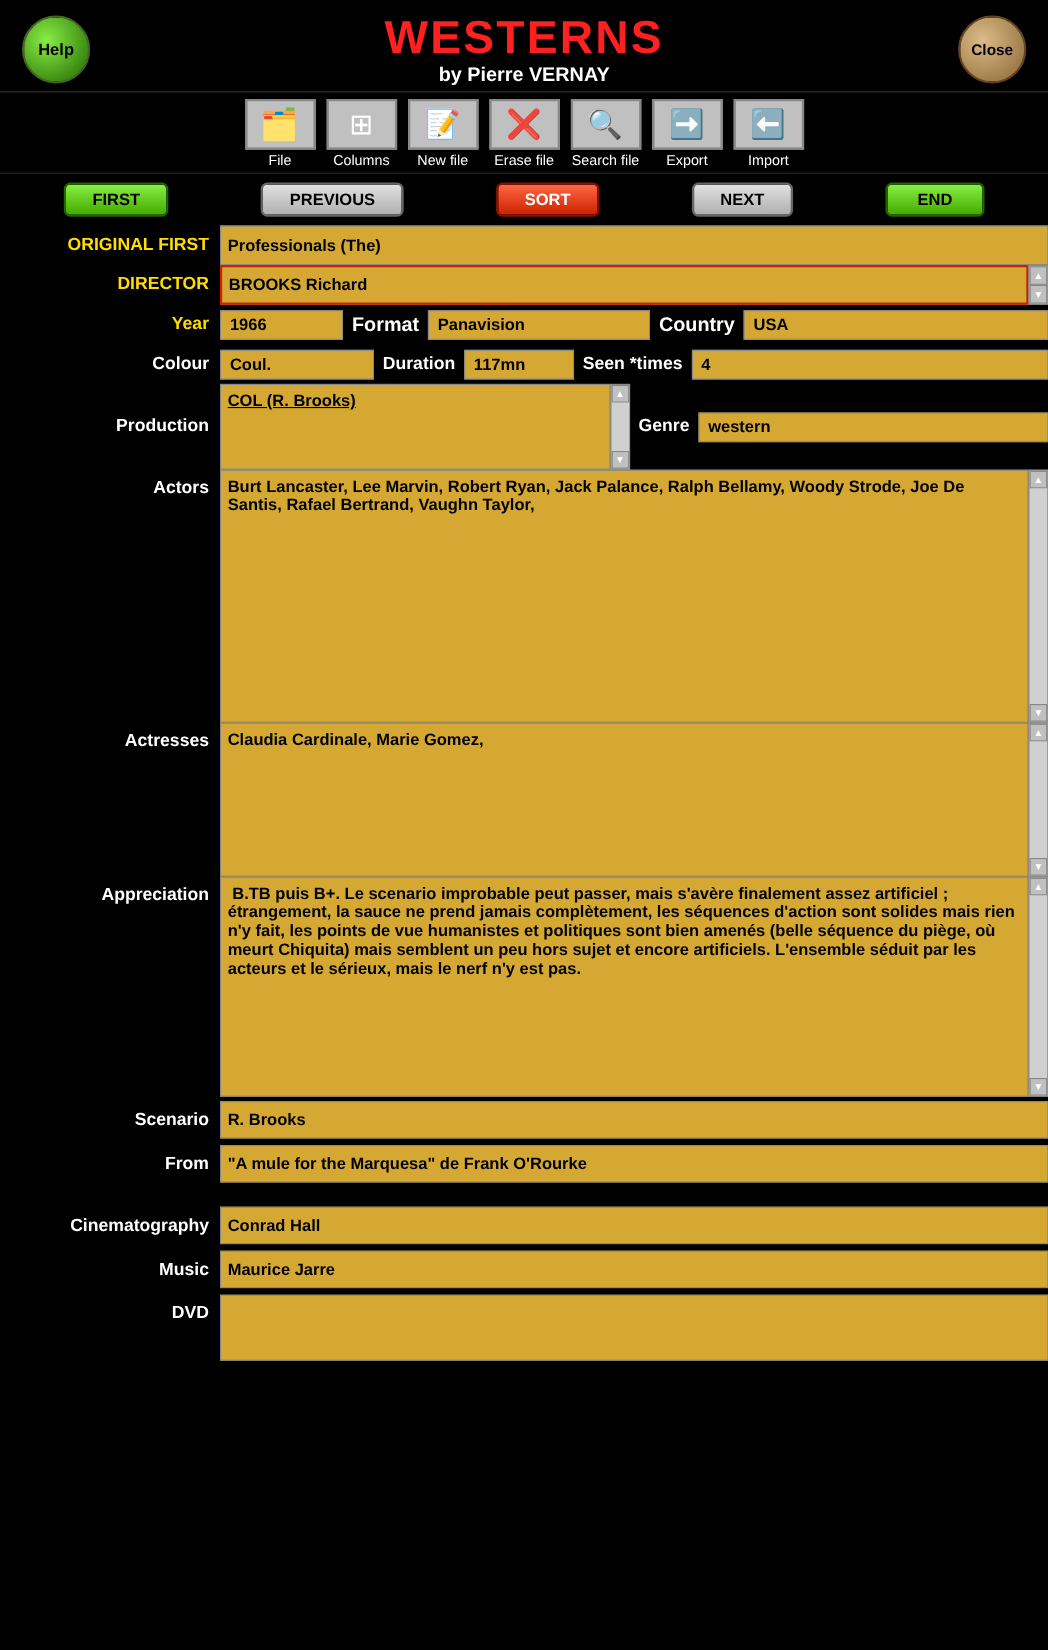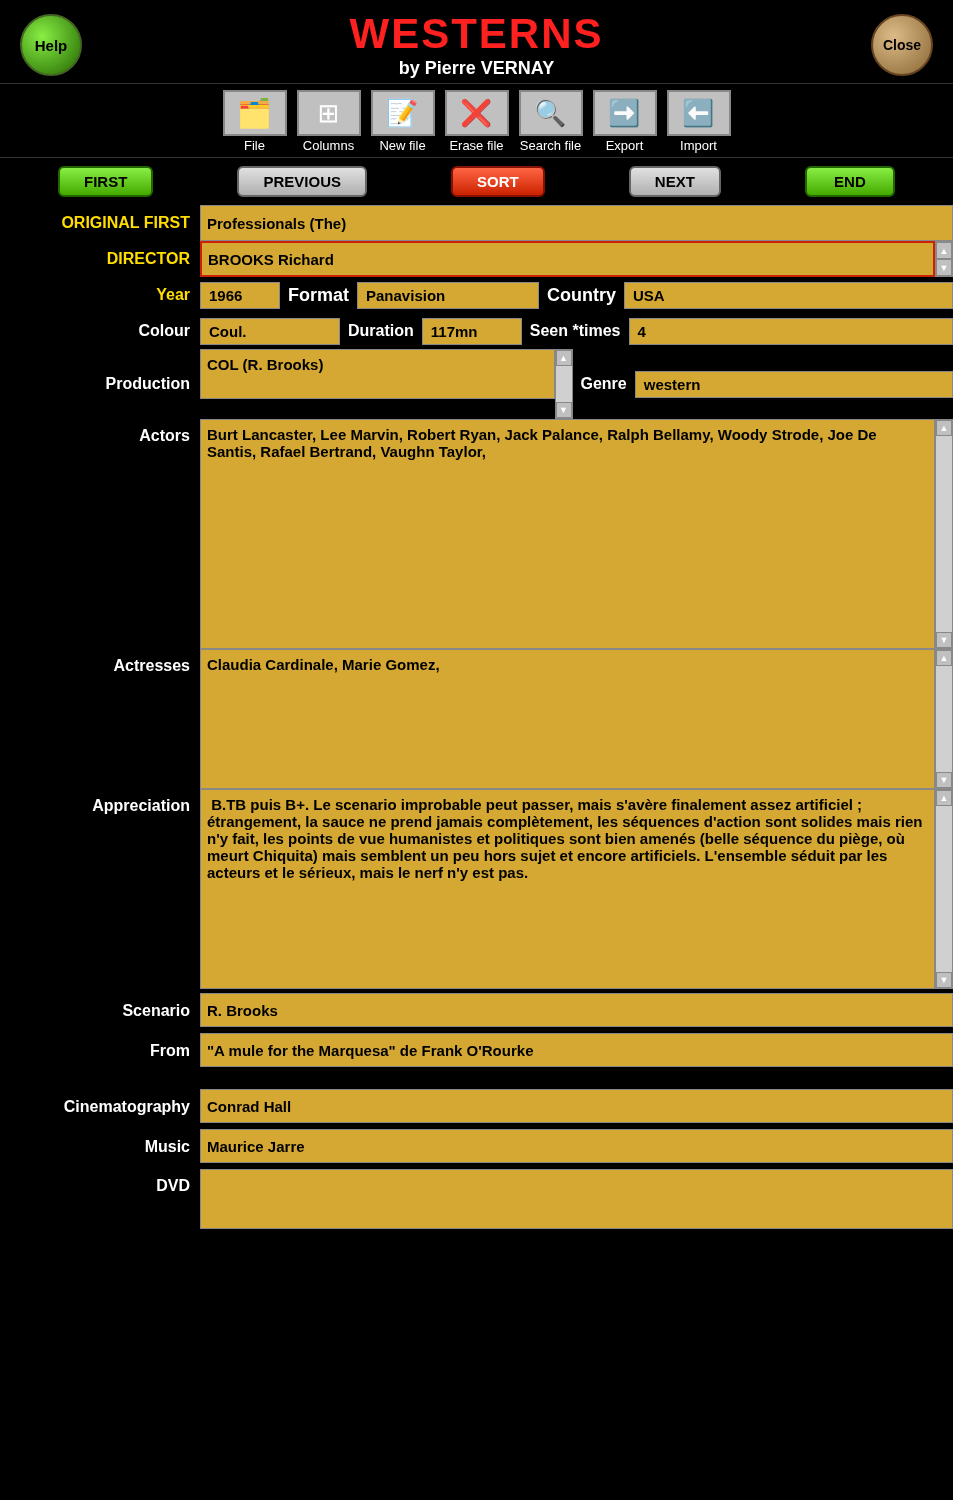--- a/index.html
+++ b/index.html
@@ -341,23 +341,23 @@
       <div class="scrollbar-btns">
         <div class="scroll-btn">▲</div>
         <div class="scroll-btn">▼</div>
       </div>
     </div>
   </div>
 
   <div class="form-row" style="background:#000;">
     <div class="field-label yellow">Year</div>
     <div class="inline-row" style="flex:1;">
-      <div class="inline-cell" style="width:80px;">1966</div>
+      <div class="inline-cell" style="width:112px;">1966</div>
       <div class="inline-label" style="font-size:18px; font-weight:bold;">Format</div>
-      <div class="inline-cell" style="width:182px;">Panavision</div>
+      <div class="inline-cell" style="width:202px;">Panavision</div>
       <div class="inline-label" style="font-size:18px; font-weight:bold;">Country</div>
       <div class="inline-cell" style="flex:1;">USA</div>
     </div>
   </div>
 
   <div class="form-row" style="background:#000;">
     <div class="field-label white">Colour</div>
     <div class="inline-row" style="flex:1;">
       <div class="inline-cell" style="width:140px;">Coul.</div>
       <div class="inline-label" style="font-size:16px; font-weight:bold;">Duration</div>
@@ -365,21 +365,21 @@
       <div class="inline-label" style="font-size:16px; font-weight:bold;">Seen *times</div>
       <div class="inline-cell" style="flex:1;">4</div>
     </div>
   </div>
 
   <div class="form-row" style="align-items:stretch; min-height:70px;">
     <div class="field-label white" style="align-self:center;">Production</div>
     <div style="flex:1; display:flex; align-items:stretch;">
       <div style="display:flex; flex-direction:column; flex:1; max-width:430px;">
         <div style="display:flex; flex:1;">
-          <textarea class="textarea-field" style="height: 50px; resize: none;">COL (R. Brooks)</textarea>
+          <textarea class="textarea-field" style="height: 78px; resize: none; text-decoration: underline;">COL (R. Brooks)</textarea>
           <div class="scroll-side">
             <div class="scroll-btn">▲</div>
             <div class="scroll-track"></div>
             <div class="scroll-btn">▼</div>
           </div>
         </div>
       </div>
       <div class="genre-area">
         <div class="genre-label">Genre</div>
         <div class="genre-value field-value">western</div>

